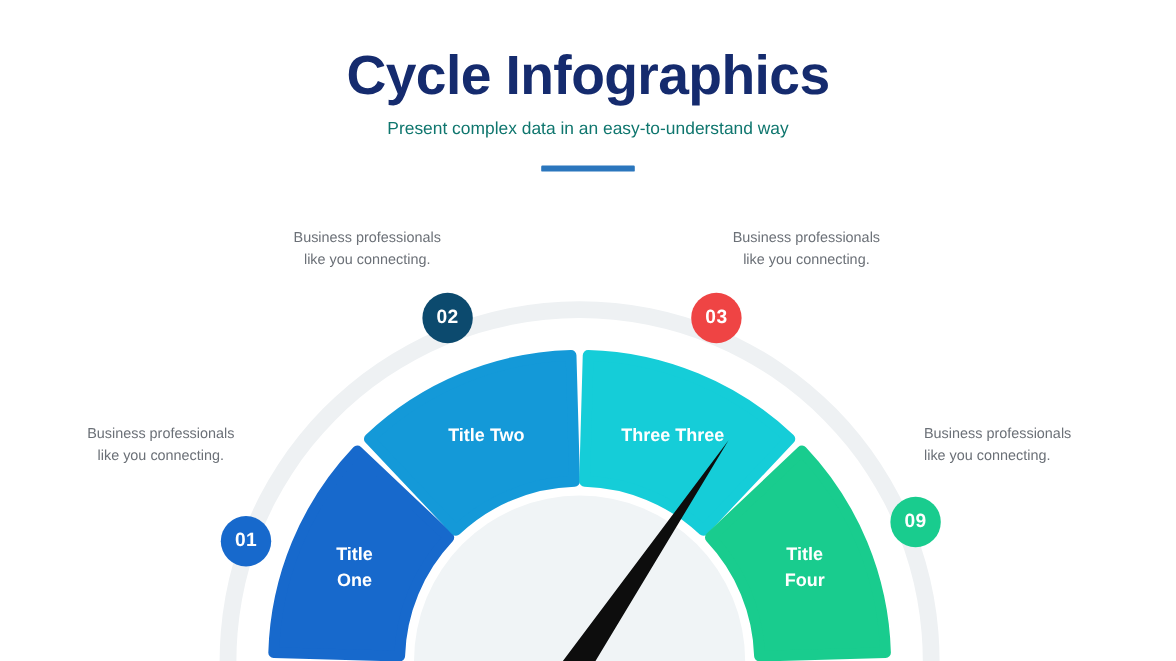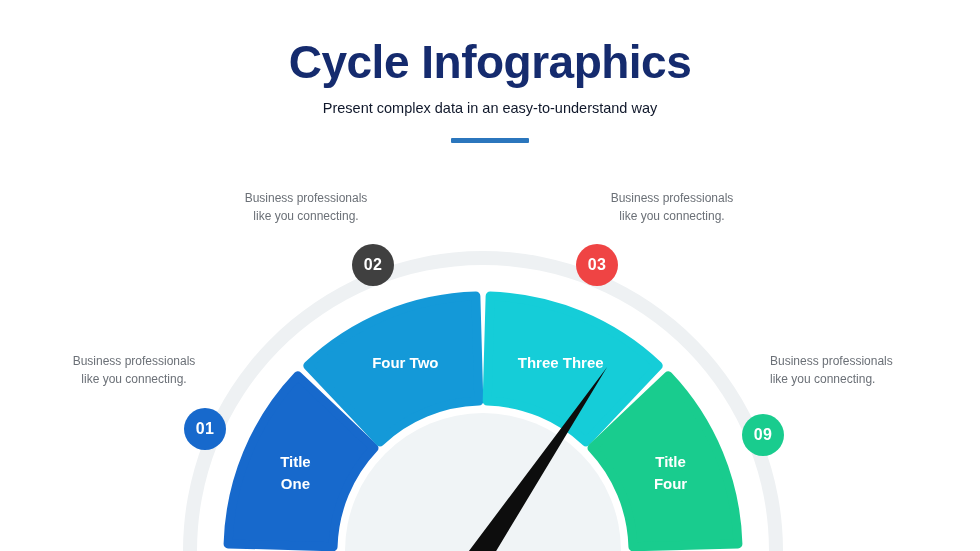--- a/index.html
+++ b/index.html
@@ -11,42 +11,42 @@
   }
   #stage { position:relative; width:980px; height:391px; background:#ffffff; }
 
   
   .header { position:absolute; top:0; left:0; width:980px; text-align:center; }
   .title {
     font-size:46px; font-weight:bold; color:#152b6e;
     letter-spacing:-0.5px; margin-top:38px; line-height:1.08;
   }
   .subtitle {
-    font-size:14.5px; color:#0f172a; margin-top:12px; font-weight:400;
+    font-size:14.5px; color:#0f766e; margin-top:12px; font-weight:400;
   }
   .accent-line {
     width:78px; height:5px; background:#2b76bd;
     margin:22px auto 0; border-radius:1px;
   }
 
   
   .gauge-wrap {
     position:absolute; left:0; top:0; width:980px; height:551px;
     pointer-events:none;
   }
   .gauge-svg { position:absolute; left:0; top:0; }
 
   
   .badge {
     position:absolute; width:42px; height:42px; border-radius:50%;
     display:flex; align-items:center; justify-content:center;
     color:#ffffff; font-size:16px; font-weight:bold;
     letter-spacing:0.3px;
   }
-  .badge-01 { left:184px; top:408px; }
+  .badge-01 { left:184px; top:430px; }
   .badge-02 { left:352px; top:244px; }
   .badge-03 { left:576px; top:244px; }
   .badge-04 { left:742px; top:414px; }
 
   
   .desc {
     position:absolute; font-size:12px; color:#6b7077;
     line-height:1.5; white-space:pre-line;
   }
   .desc-01 { left:34px;  top:352px; width:200px; text-align:center; }
@@ -87,27 +87,27 @@
           <path d="M 345 551 A 138 138 0 0 1 621 551 Z" fill="#f0f4f6"></path>
         </g>
       <g id="gauge-needle">
           <path d="M 607.1408245705057 366.9536588927807 L 453.2099528387791 571.9177697217517 A 13 13 0 0 1 474.76492972521015 586.456785211991 Z" fill="#0d0d0d" stroke-linejoin="round"></path>
         </g>
     </svg>
   </div>
 
   <div class="seg-label" id="seglabel-0" style="left: 295.452px; top: 473.315px;">Title
 One</div>
-  <div class="seg-label" id="seglabel-1" style="left: 405.315px; top: 363.452px;">Four Two</div>
+  <div class="seg-label" id="seglabel-1" style="left: 405.315px; top: 363.452px;">Title Two</div>
   <div class="seg-label" id="seglabel-2" style="left: 560.685px; top: 363.452px;">Three Three</div>
   <div class="seg-label" id="seglabel-3" style="left: 670.548px; top: 473.315px;">Title
 Four</div>
 
   <div class="badge badge-01" id="badge-0" style="background: rgb(23, 105, 204);">01</div>
-  <div class="badge badge-02" id="badge-1" style="background: #404040;">02</div>
+  <div class="badge badge-02" id="badge-1" style="background: #0c4a6e;">02</div>
   <div class="badge badge-03" id="badge-2" style="background: #ef4444;">03</div>
   <div class="badge badge-04" id="badge-3" style="background: rgb(25, 204, 142);">09</div>
 
   <div class="desc desc-01">Business professionals
 like you connecting.</div>
   <div class="desc desc-02">Business professionals
 like you connecting.</div>
   <div class="desc desc-03">Business professionals
 like you connecting.</div>
   <div class="desc desc-04">Business professionals

